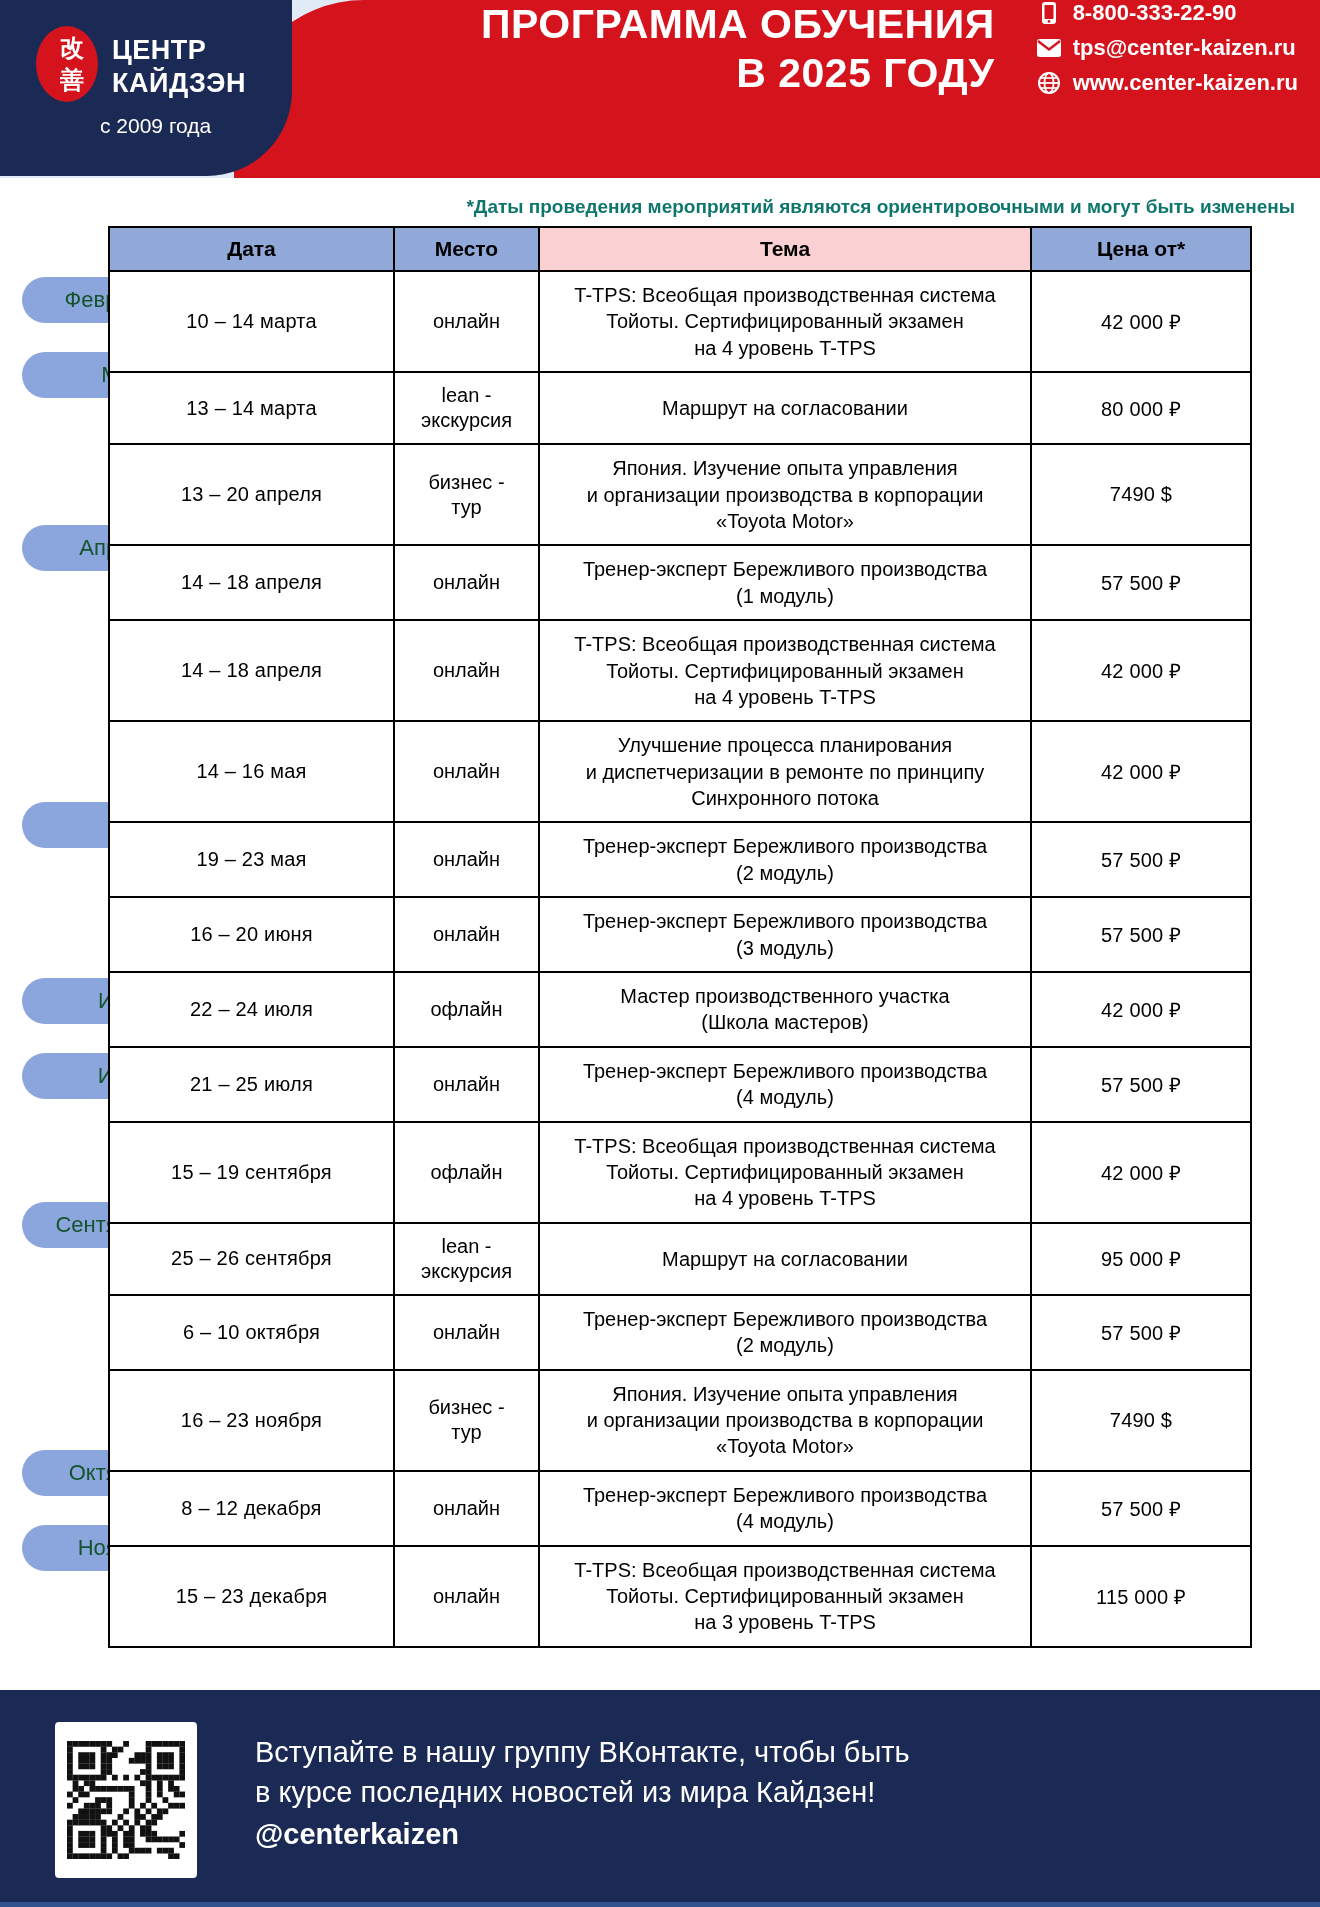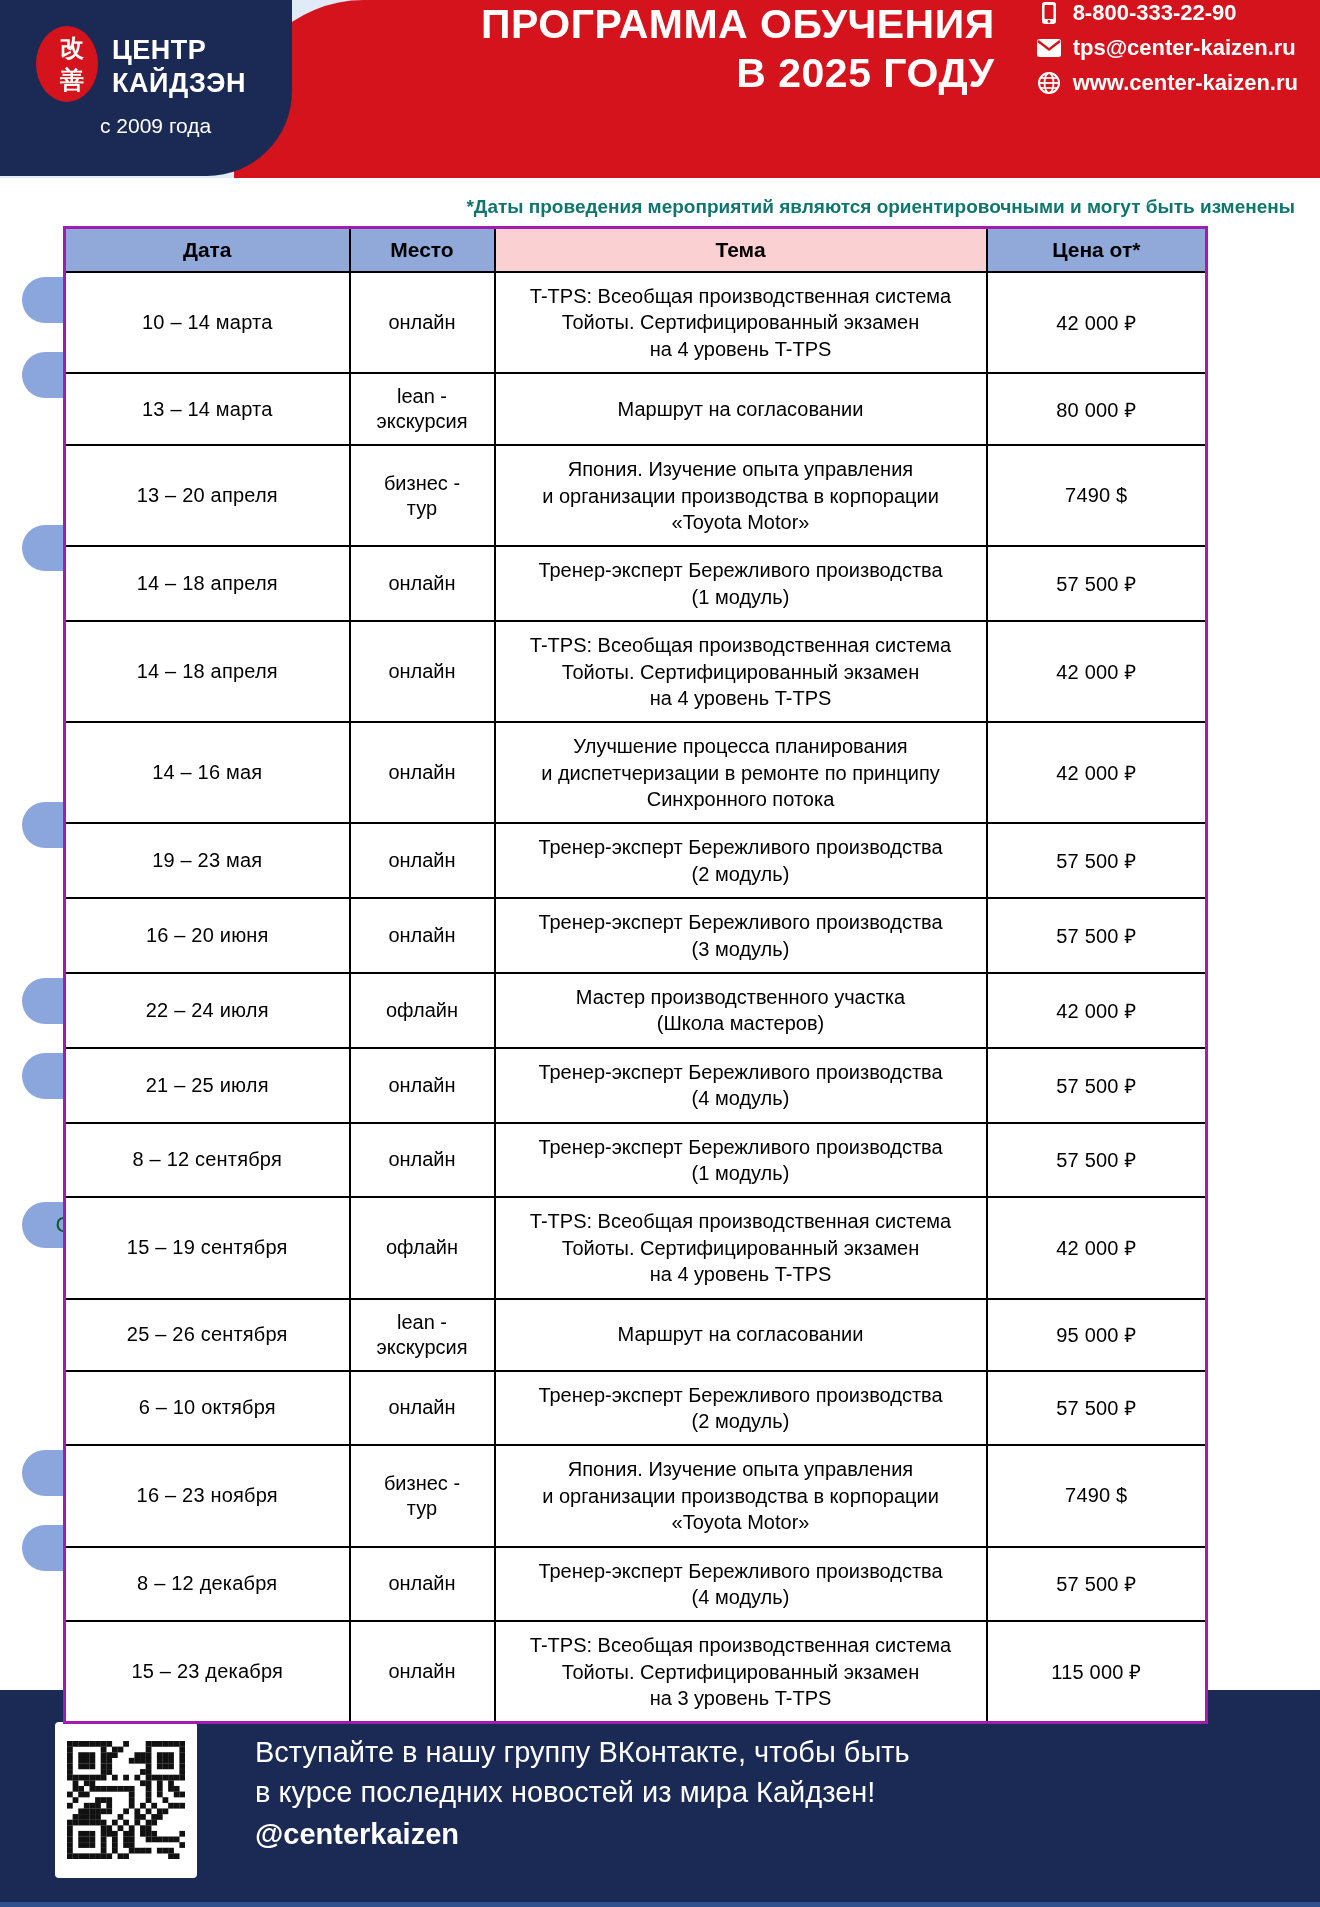--- a/index.html
+++ b/index.html
@@ -28,22 +28,22 @@
   .contacts{display:flex;flex-direction:column;gap:9px;}
   .contact{display:flex;align-items:center;gap:12px;color:#ffffff;font-weight:bold;font-size:22px;cursor:pointer;}
   .contact .ic{width:24px;height:24px;flex:0 0 24px;display:flex;align-items:center;justify-content:center;}
   .contact svg{display:block;}
 
   
   .note{margin:18px 25px 8px 0;text-align:right;font-size:19px;font-weight:bold;color:#0f766e;}
 
   
   .table-zone{position:relative;}
-  table.schedule{border-collapse:collapse;margin-left:63px;width:1142px;table-layout:fixed;
-    border:3px solid #a21caf;position:relative;z-index:1;background:#fff;}
+  table.schedule{border-collapse:collapse;margin-left:108px;width:1142px;table-layout:fixed;
+    border:1px solid #a21caf;position:relative;z-index:1;background:#fff;}
   table.schedule th{background:var(--headerblue);font-size:21px;font-weight:bold;color:#000;
     border:2px solid #000;padding:9px 6px;}
   table.schedule th.theme-h{background:var(--pink);}
   table.schedule td{border:2px solid #000;font-size:20px;text-align:center;vertical-align:middle;
     padding:10px 6px;background:#fff;}
   td.theme-cell{background:var(--pink);white-space:pre-line;font-size:19.5px;line-height:1.32;padding:8px 12px;}
   td.place-cell{white-space:pre-line;line-height:1.25;}
   td.date-cell,td.price-cell{letter-spacing:.2px;}
   tr.lines-2 td{height:72px;}
   tr.lines-3 td{height:98px;}
@@ -205,27 +205,20 @@
     <td class="place-cell">офлайн</td>
     <td class="theme-cell">Мастер производственного участка
 (Школа мастеров)</td>
     <td class="price-cell">42 000 ₽</td>
   </tr>
           <tr class="lines-2">
     <td class="date-cell">21 – 25 июля</td>
     <td class="place-cell">онлайн</td>
     <td class="theme-cell">Тренер-эксперт Бережливого производства
 (4 модуль)</td>
-    <td class="price-cell">57 500 ₽</td>
-  </tr>
-          <tr class="lines-2">
-    <td class="date-cell">8 – 12 сентября</td>
-    <td class="place-cell">онлайн</td>
-    <td class="theme-cell">Тренер-эксперт Бережливого производства
-(1 модуль)</td>
     <td class="price-cell">57 500 ₽</td>
   </tr>
           <tr class="lines-3">
     <td class="date-cell">15 – 19 сентября</td>
     <td class="place-cell">офлайн</td>
     <td class="theme-cell">T-TPS: Всеобщая производственная система
 Тойоты. Сертифицированный экзамен
 на 4 уровень T-TPS</td>
     <td class="price-cell">42 000 ₽</td>
   </tr>

